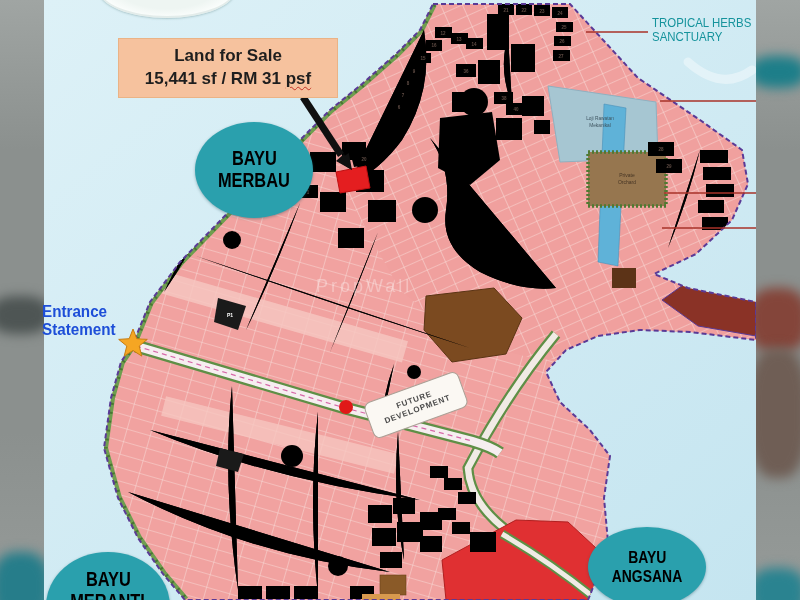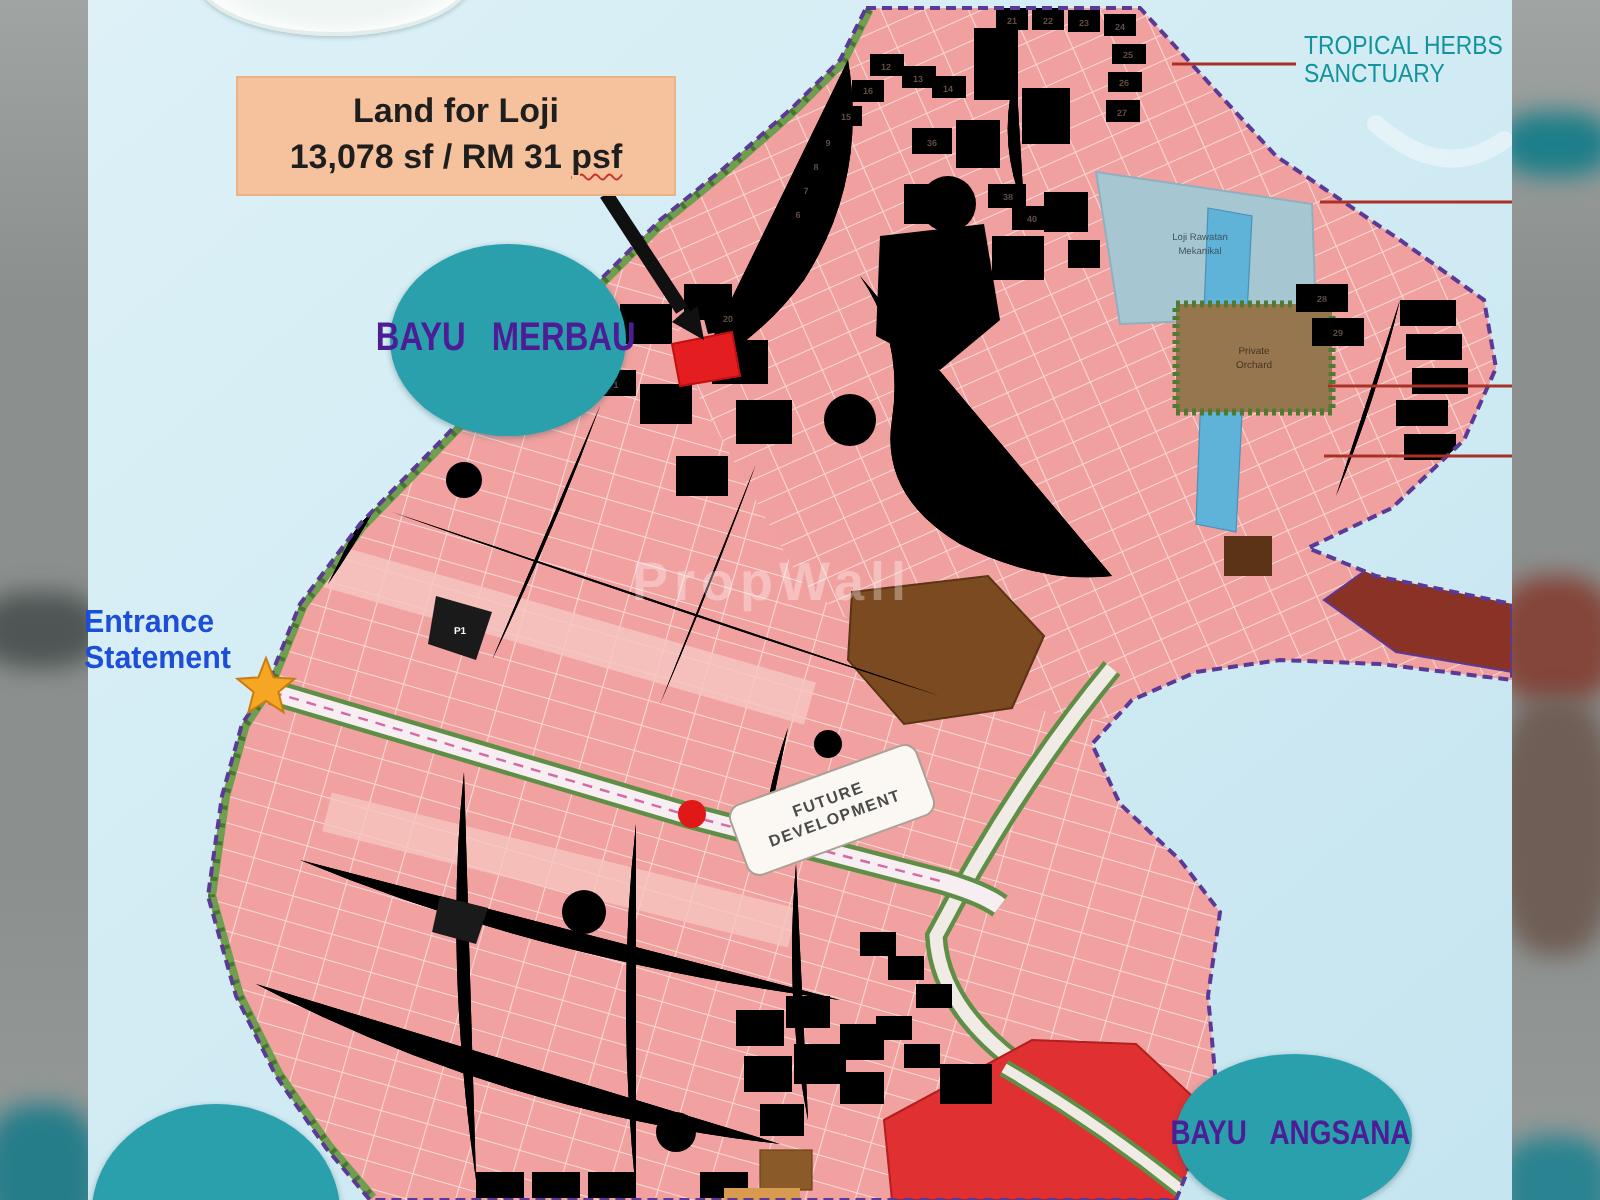--- a/index.html
+++ b/index.html
@@ -18,34 +18,34 @@
   .title .cond{display:inline-block;transform:scaleX(.78);transform-origin:left center;letter-spacing:.5px;}
   .logo-ellipse{left:98px;top:-40px;width:134px;height:54px;border-radius:50%;
         background:radial-gradient(ellipse at 50% 40%, #eef5f2 55%, #fdfffe 78%, #f3f9f7);
         border:2px solid #e3ecea;box-shadow:0 1px 2px rgba(90,130,130,.35);}
   .callout{left:118px;top:38px;width:220px;height:60px;background:#f6c29e;
         display:flex;flex-direction:column;align-items:center;justify-content:center;
         color:#1e1e1e;font-weight:bold;font-size:17px;line-height:1.35;box-shadow:0 0 0 1px #eab386 inset;}
   .callout .unit{text-decoration:underline wavy #c43326 1px;text-underline-offset:2px;}
   .sanctuary{left:652px;top:16px;width:120px;color:#15939c;font-weight:normal;font-size:13px;line-height:1.1;}
   .sanctuary .cond{display:inline-block;transform:scaleX(.88);transform-origin:left center;white-space:nowrap;}
-  .zone{border-radius:50%;background:#2aa0ad;color:#4c1d95;font-weight:bold;text-align:center;
-        display:flex;flex-direction:row;align-items:center;justify-content:center;
+  .zone{border-radius:50%;background:#2aa0ad;color:#000000;font-weight:bold;text-align:center;
+        display:flex;flex-direction:column;align-items:center;justify-content:center;
         box-shadow:0 1px 3px rgba(30,80,90,.4);}
   .zone span{display:inline-block;transform:scaleX(.82);white-space:nowrap;}
   .zone-merbau{left:195px;top:122px;width:118px;height:96px;font-size:20px;line-height:1.08;}
   .zone-meranti{left:46px;top:552px;width:124px;height:108px;font-size:20px;line-height:1.12;justify-content:flex-start;padding-top:16px;box-sizing:border-box;}
   .zone-angsana{left:588px;top:527px;width:118px;height:80px;font-size:17px;line-height:1.12;}
   .entrance{left:42px;top:303px;color:#1d4ed8;font-weight:bold;font-size:16px;line-height:1.12;}
   .entrance .cond{display:inline-block;transform:scaleX(.95);transform-origin:left center;}
   .future{left:366px;top:386px;width:98px;height:36px;transform:rotate(-20deg);
         background:#fbf8f3;border:1px solid #aaa096;border-radius:7px;
         display:flex;flex-direction:column;align-items:center;justify-content:center;
         color:#4a4a4a;font-weight:bold;font-size:8px;letter-spacing:.8px;line-height:1.25;}
-  .watermark{left:316px;top:276px;font-size:27px;font-weight:bold;letter-spacing:3px;
+  .watermark{left:316px;top:276px;font-size:18px;font-weight:normal;letter-spacing:3px;
         color:rgba(255,255,255,.33);}
 </style>
 </head>
 <body>
 
 <div class="stage">
 
 <svg width="800" height="600" viewBox="0 0 800 600">
   <defs>
     <linearGradient id="bgGrad" x1="0" y1="0" x2="1" y2="1">
@@ -293,22 +293,22 @@
   <div class="band band-right">
     <div class="blob" style="left:-6px;top:56px;width:56px;height:32px;background:#1d7e89;"></div>
     <div class="blob" style="left:-8px;top:288px;width:60px;height:64px;background:#84453a;"></div>
     <div class="blob" style="left:-8px;top:348px;width:60px;height:130px;background:#6f5e55;"></div>
     <div class="blob" style="left:-6px;top:568px;width:56px;height:50px;background:#2a8390;"></div>
   </div>
 
   <div class="ov logo-ellipse"></div>
 
   <div class="ov callout">
-    <div>Land for Loji</div>
-    <div><span>13,078 sf / RM 31 </span><span class="unit">psf</span></div>
+    <div>Land for Sale</div>
+    <div><span>15,441 sf / RM 31 </span><span class="unit">psf</span></div>
   </div>
 
   <div class="ov sanctuary">
     <div><span class="cond">TROPICAL HERBS</span></div>
     <div><span class="cond">SANCTUARY</span></div>
   </div>
 
   <div class="ov zone zone-merbau">
     <span>BAYU</span>
       <span>MERBAU</span>

